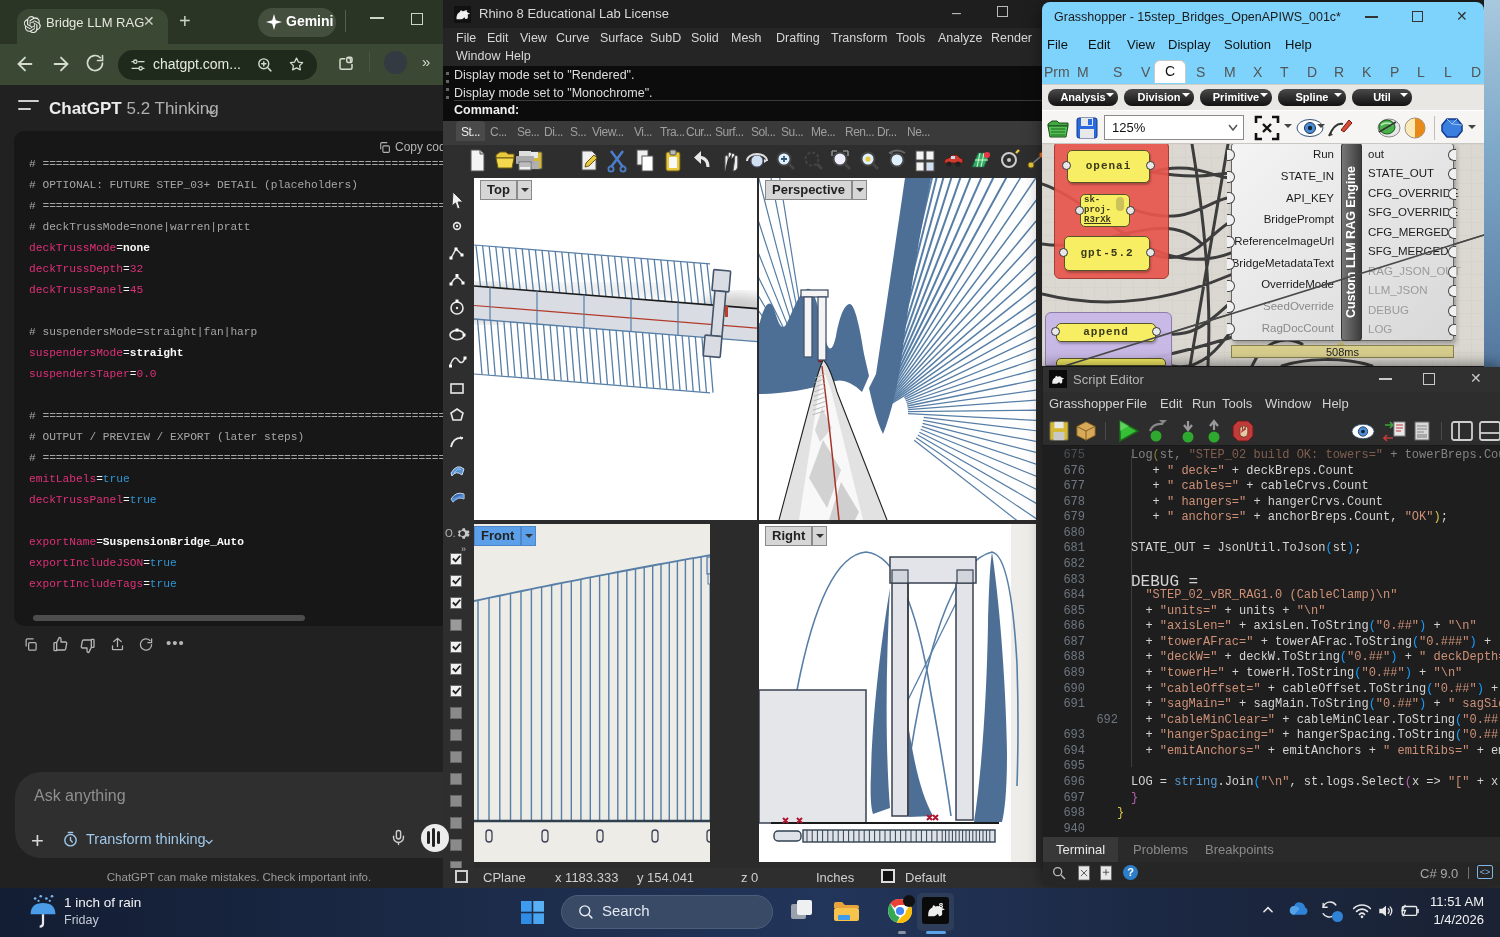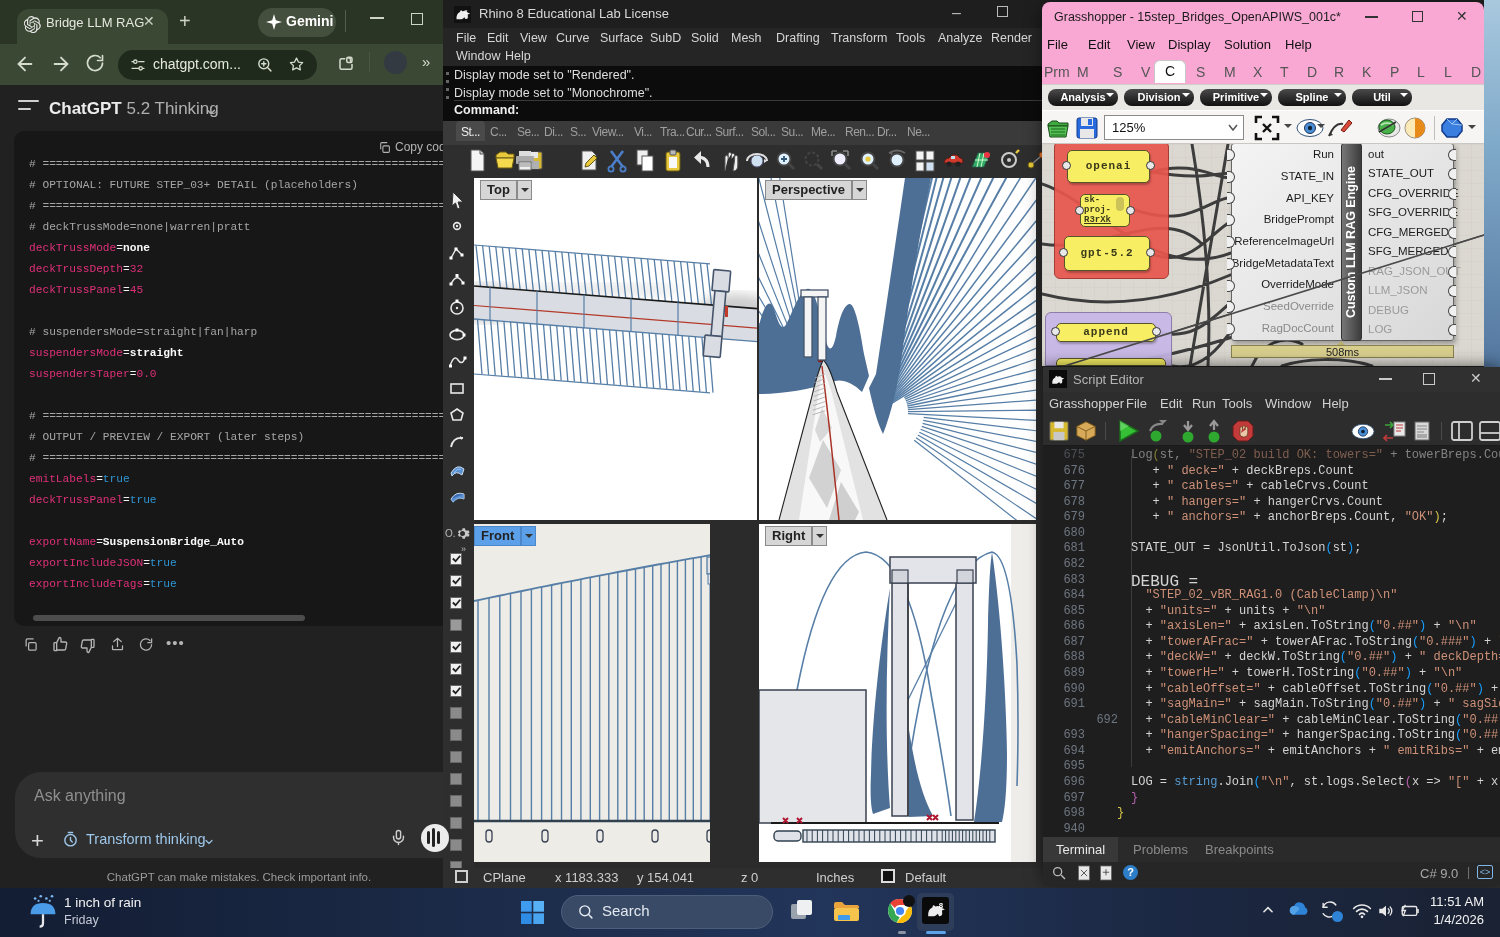--- a/index.html
+++ b/index.html
@@ -583,21 +583,21 @@
         <path d="M5 10v2a7 7 0 0 0 14 0v-2"></path>
         <path d="M12 19v3"></path>
       </svg>
     <div class="abs" style="left:421px;top:824px;width:28px;height:28px;border-radius:50%;background:#ececec;"></div>
     <div class="abs" style="left:427px;top:831px;width:3px;height:13px;background:#222;border-radius:2px;"></div>
     <div class="abs" style="left:432px;top:828px;width:3px;height:19px;background:#222;border-radius:2px;"></div>
     <div class="abs" style="left:437px;top:831px;width:3px;height:13px;background:#222;border-radius:2px;"></div>
     <div class="abs" style="left:34px;top:871px;width:410px;text-align:center;font-size:11.5px;color:#9b9b9b;">ChatGPT can make mistakes. Check important info.</div>
   </div>
 
-  <div class="abs" id="gh" style="left:1042px;top:2px;width:442px;height:364px;background:#f9a8d4;border-radius:8px 8px 0 0;box-shadow:0 4px 18px rgba(0,0,0,.45);overflow:hidden;">
+  <div class="abs" id="gh" style="left:1042px;top:2px;width:442px;height:364px;background:#7dd3fc;border-radius:8px 8px 0 0;box-shadow:0 4px 18px rgba(0,0,0,.45);overflow:hidden;">
     <div class="abs" style="left:12px;top:8px;font-size:12.5px;color:#1b1b1b;">Grasshopper - 15step_Bridges_OpenAPIWS_001c*</div>
     <div class="abs" style="left:323px;top:8px;width:13px;height:2px;background:#333;margin-top:6px;"></div>
     <div class="abs" style="left:370px;top:9px;width:11px;height:11px;border:1.4px solid #333;"></div>
     <div class="abs" style="left:414px;top:6px;font-size:14px;color:#333;">✕</div>
     <span class="abs" style="left:5px;top:35px;font-size:13px;color:#111;">File</span>
       <span class="abs" style="left:46px;top:35px;font-size:13px;color:#111;">Edit</span>
       <span class="abs" style="left:85px;top:35px;font-size:13px;color:#111;">View</span>
       <span class="abs" style="left:126px;top:35px;font-size:13px;color:#111;">Display</span>
       <span class="abs" style="left:182px;top:35px;font-size:13px;color:#111;">Solution</span>
       <span class="abs" style="left:243px;top:35px;font-size:13px;color:#111;">Help</span>

